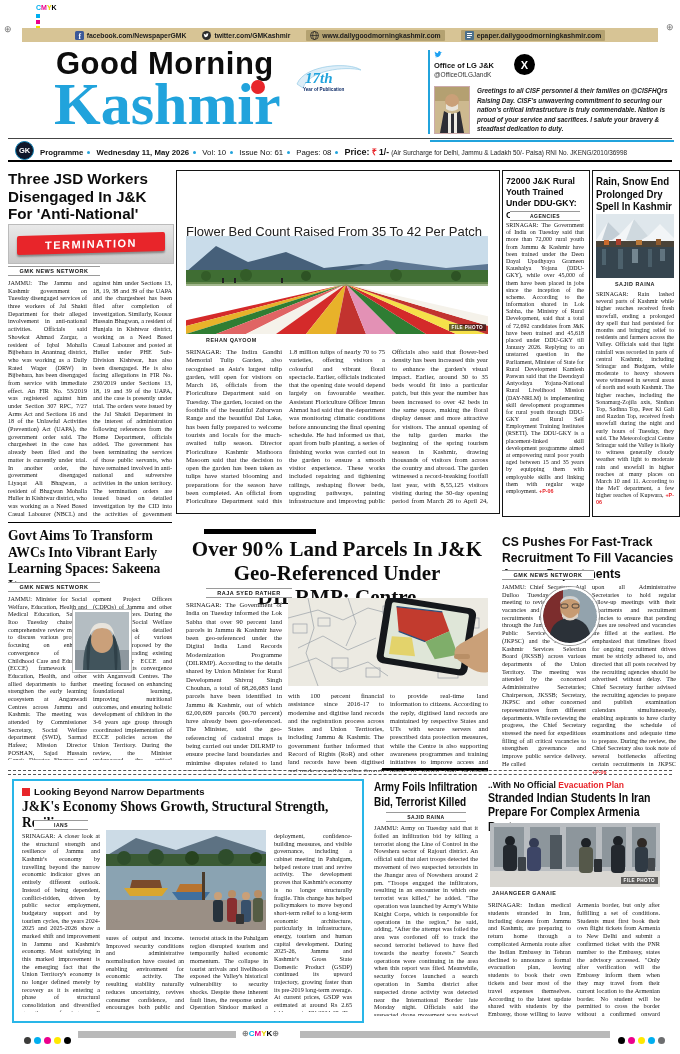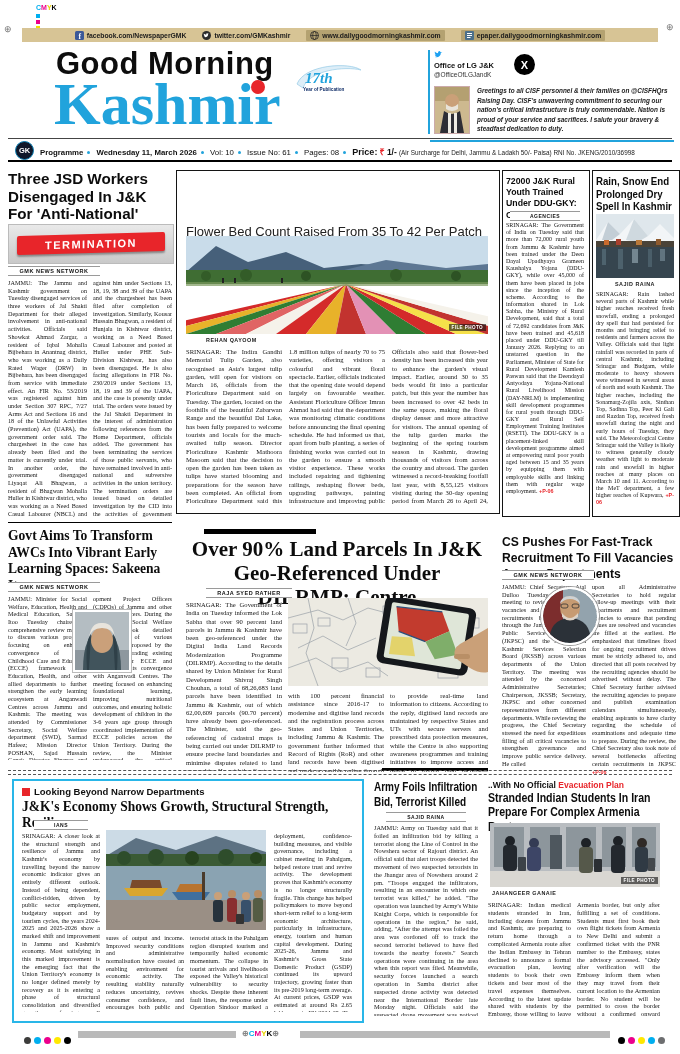--- a/index.html
+++ b/index.html
@@ -108,21 +108,21 @@
       <rect x="19" y="26" width="3" height="20" fill="#efece4"></rect>
     </svg>
     <div class="a" style="left:477px;top:86px;width:197px;height:52px;font:bold italic 6.4px/1.5 'Liberation Sans',sans-serif;color:#1b1b1b;">Greetings to all CISF personnel &amp; their families on @CISFHQrs Raising Day. CISF's unwavering commitment to securing our nation's critical infrastructure is truly commendable. Nation is proud of your service and sacrifices. I salute your bravery &amp; steadfast dedication to duty.</div>
     <div class="a" style="left:430px;top:140px;width:244px;height:2px;background:#21a3dc;"></div>
   </div>
 
   <div class="rule" style="left:8px;top:138px;width:664px;height:1px;background:#444;"></div>
   <div class="a" style="left:15px;top:141px;width:17px;height:17px;border-radius:50%;background:#0f172a;border:1.5px solid #0d7fb3;color:#fff;display:flex;align-items:center;justify-content:center;font:bold 7.5px 'Liberation Sans',sans-serif;">GK</div>
   <div class="a" style="left:40px;top:145px;width:630px;font:7.8px 'Liberation Sans',sans-serif;color:#111;white-space:nowrap;">
     <span style="font-weight:bold">Programme</span><span class="sep"></span>
-    <span style="font-weight:bold">Wednesday 11, March 2026</span><span class="sep"></span>
+    <span style="font-weight:bold">Wednesday 11, May 2026</span><span class="sep"></span>
     <span>Vol: 10</span><span class="sep"></span>
     <span>Issue No: 61</span><span class="sep"></span>
     <span>Pages: 08</span><span class="sep"></span>
     <span style="font:bold 9px 'Liberation Sans',sans-serif;">Price:</span>
     <span style="font:bold 9px 'Liberation Sans',sans-serif;color:#e8252a;">₹</span>
     <span style="font:bold 8.5px 'Liberation Sans',sans-serif;">1/-</span>
     <span style="font-size:6.4px;color:#222;">(Air Surcharge for Delhi, Jammu &amp; Ladakh 50/- Paisa) RNI No. JKENG/2010/36998</span>
   </div>
   <div class="rule" style="left:8px;top:160px;width:664px;height:2px;"></div>
 

